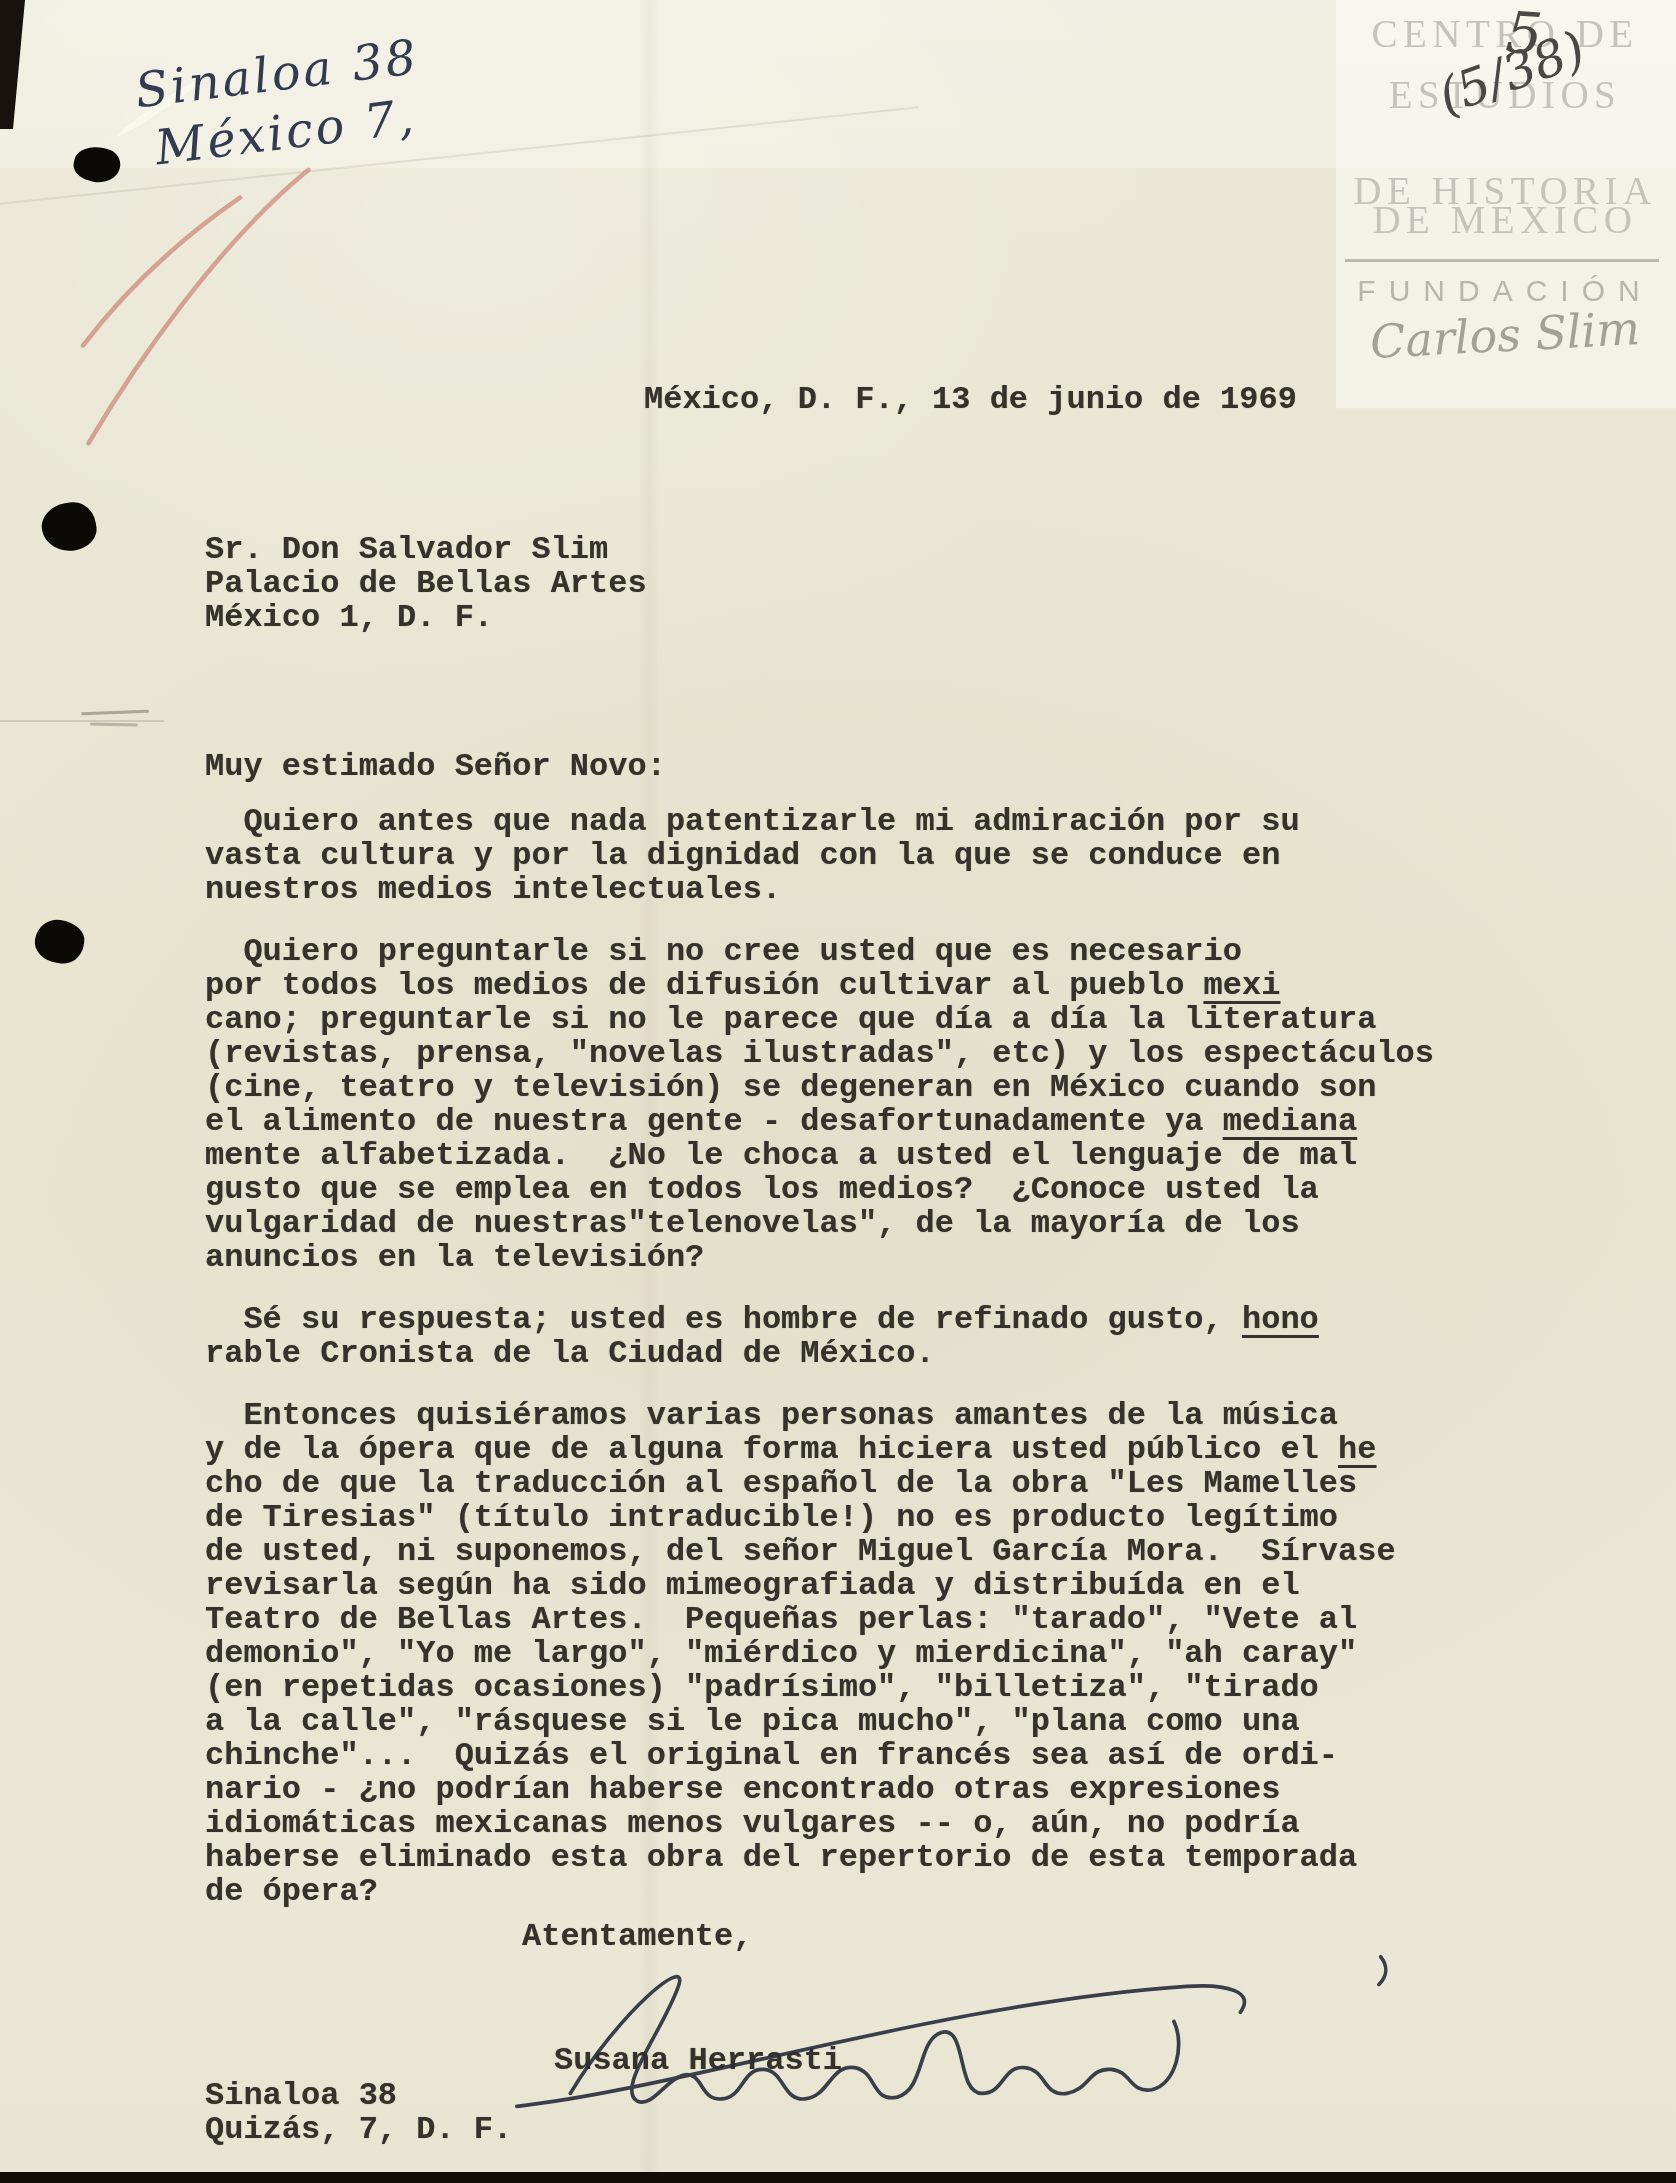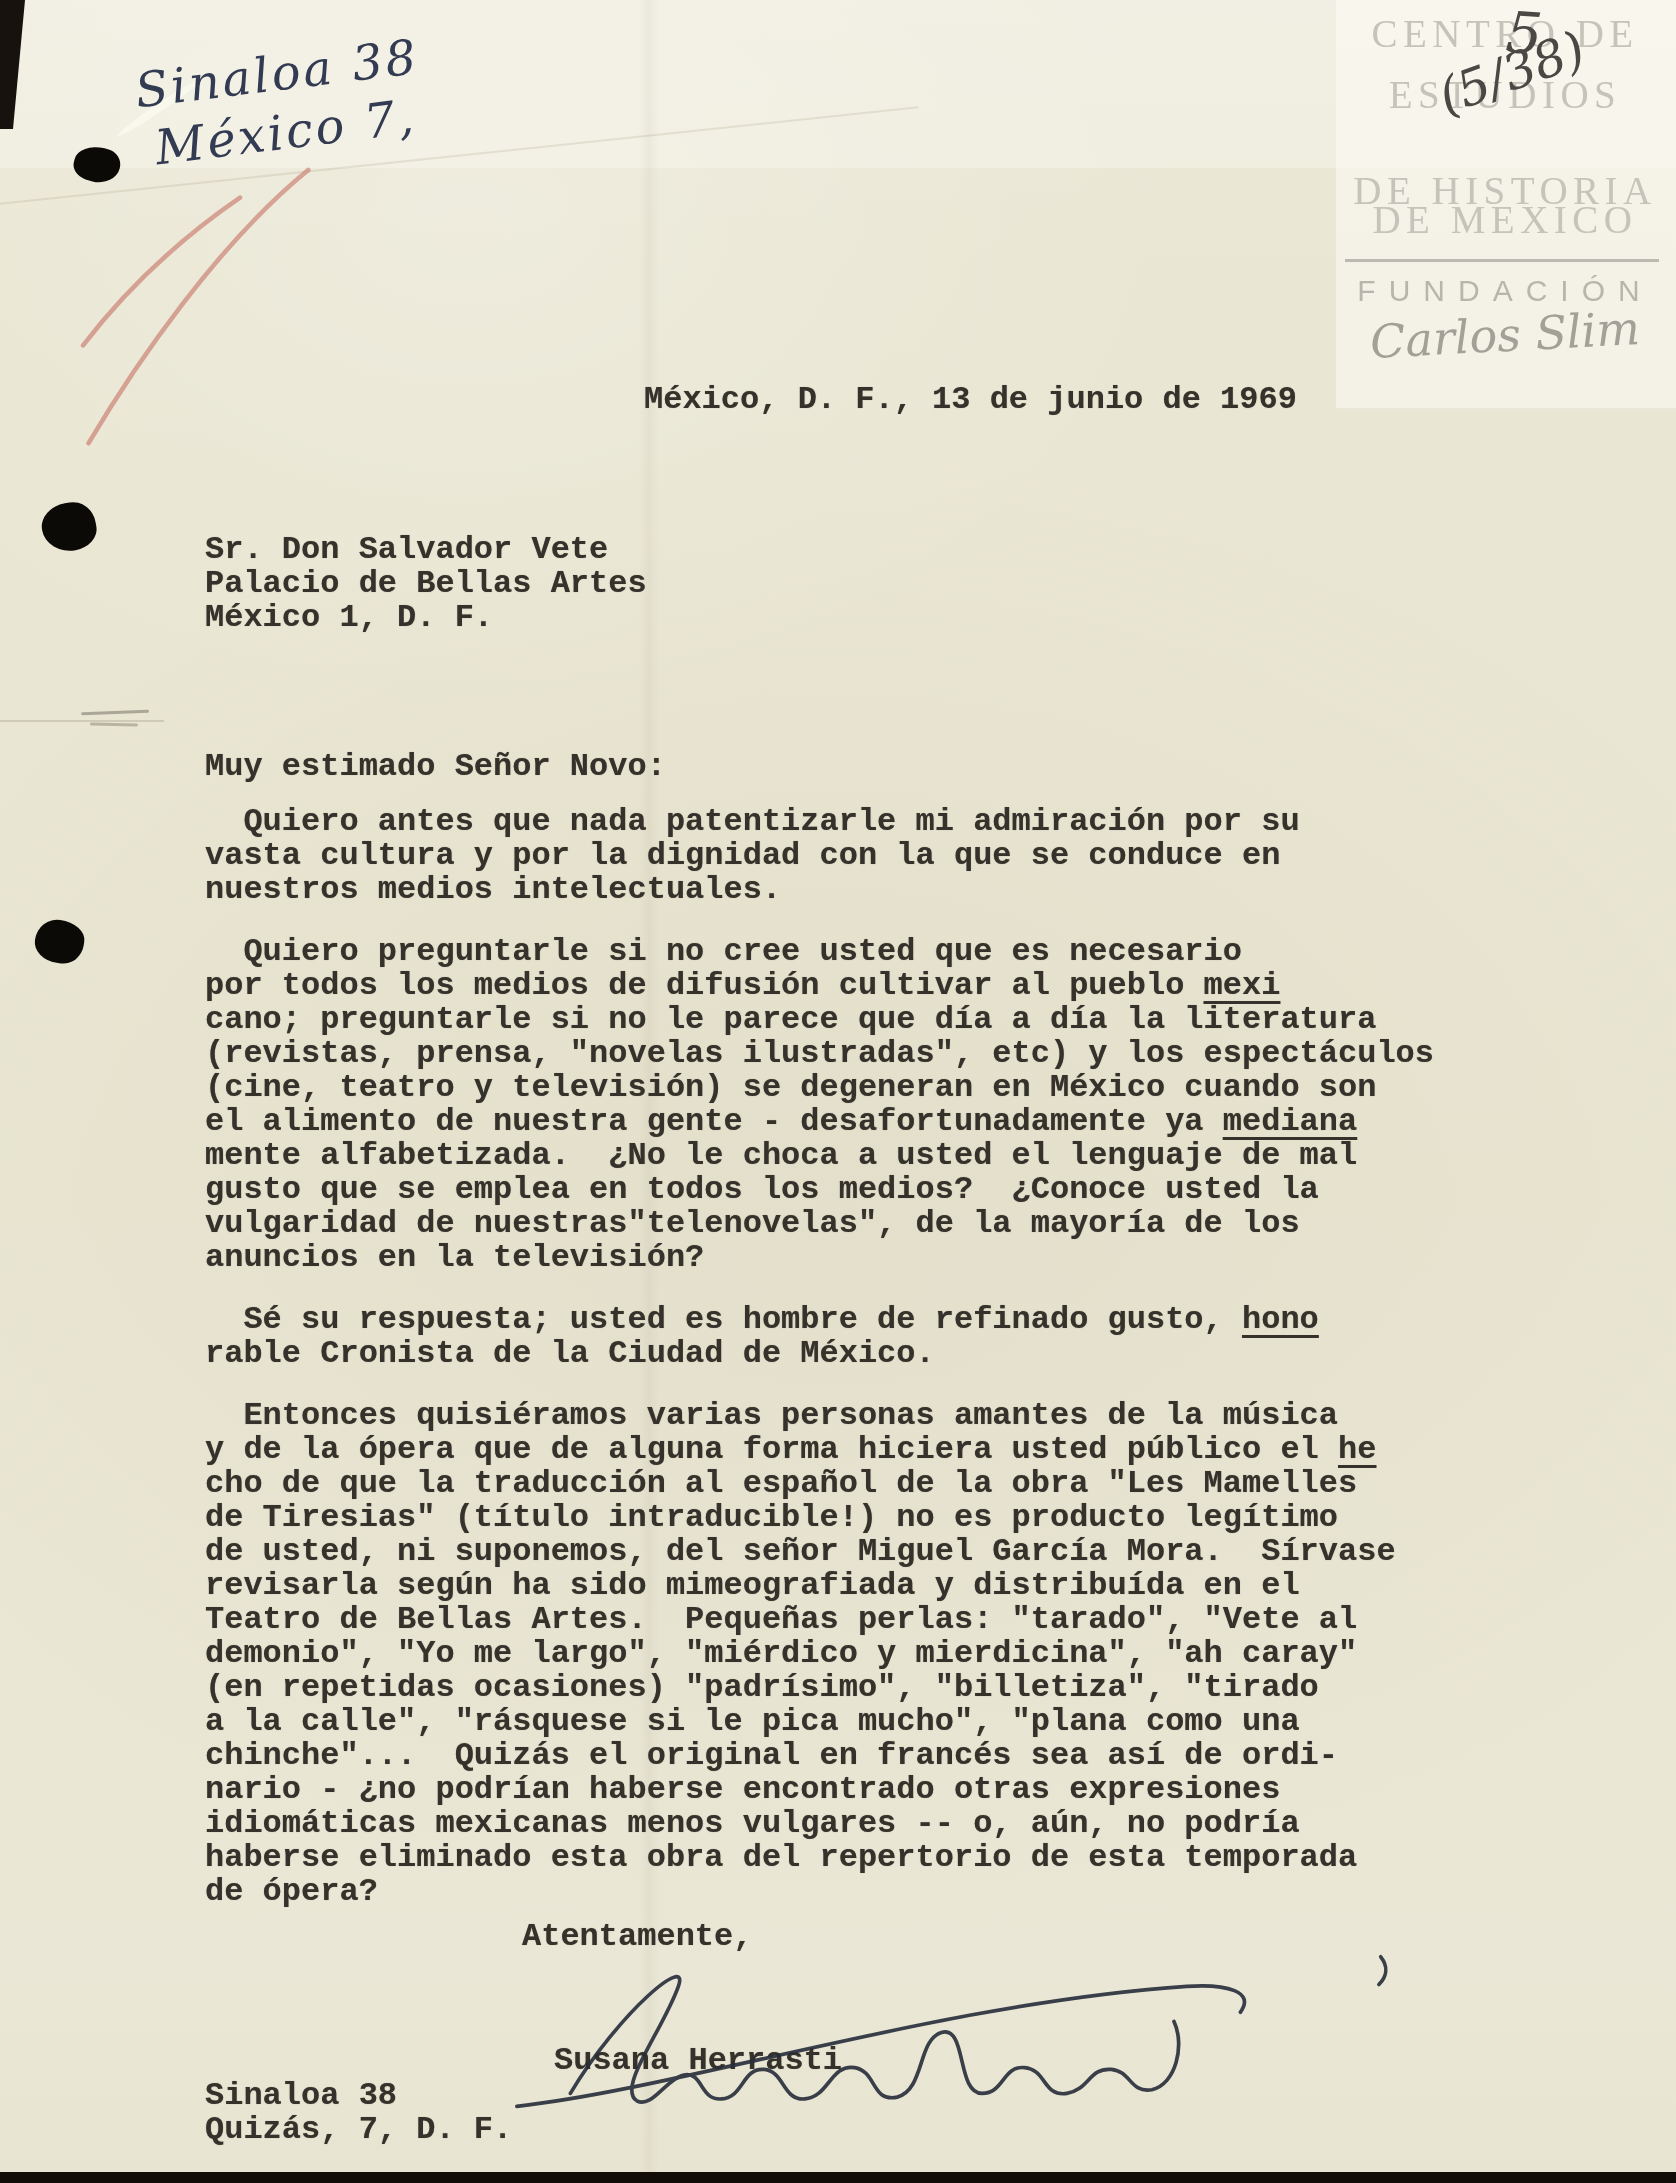--- a/index.html
+++ b/index.html
@@ -99,21 +99,21 @@
     <div class="wm-divider"></div>
     <div class="wm-foundation">FUNDACIÓN</div>
     <div class="wm-carlos">Carlos Slim</div>
   </div>
 
   <div class="pencil-5">5</div>
   <div class="pencil-frac">(5/38)</div>
 
   <div class="type dateline">México, D. F., 13 de junio de 1969</div>
 
-  <div class="type recipient"><div class="line">Sr. Don Salvador Vete</div><div class="line">Palacio de Bellas Artes</div><div class="line">México 1, D. F.</div></div>
+  <div class="type recipient"><div class="line">Sr. Don Salvador Slim</div><div class="line">Palacio de Bellas Artes</div><div class="line">México 1, D. F.</div></div>
 
   <div class="type salutation">Muy estimado Señor Novo:</div>
 
   <div class="type paras"><div class="para"><div class="line">  Quiero antes que nada patentizarle mi admiración por su</div><div class="line">vasta cultura y por la dignidad con la que se conduce en</div><div class="line">nuestros medios intelectuales.</div></div><div class="para"><div class="line">  Quiero preguntarle si no cree usted que es necesario</div><div class="line"><span>por todos los medios de difusión cultivar al pueblo </span><span class="u">mexi</span></div><div class="line">cano; preguntarle si no le parece que día a día la literatura</div><div class="line">(revistas, prensa, "novelas ilustradas", etc) y los espectáculos</div><div class="line">(cine, teatro y televisión) se degeneran en México cuando son</div><div class="line"><span>el alimento de nuestra gente - desafortunadamente ya </span><span class="u">mediana</span></div><div class="line">mente alfabetizada.  ¿No le choca a usted el lenguaje de mal</div><div class="line">gusto que se emplea en todos los medios?  ¿Conoce usted la</div><div class="line">vulgaridad de nuestras"telenovelas", de la mayoría de los</div><div class="line">anuncios en la televisión?</div></div><div class="para"><div class="line"><span>  Sé su respuesta; usted es hombre de refinado gusto, </span><span class="u">hono</span></div><div class="line">rable Cronista de la Ciudad de México.</div></div><div class="para"><div class="line">  Entonces quisiéramos varias personas amantes de la música</div><div class="line"><span>y de la ópera que de alguna forma hiciera usted público el </span><span class="u">he</span></div><div class="line">cho de que la traducción al español de la obra "Les Mamelles</div><div class="line">de Tiresias" (título intraducible!) no es producto legítimo</div><div class="line">de usted, ni suponemos, del señor Miguel García Mora.  Sírvase</div><div class="line">revisarla según ha sido mimeografiada y distribuída en el</div><div class="line">Teatro de Bellas Artes.  Pequeñas perlas: "tarado", "Vete al</div><div class="line">demonio", "Yo me largo", "miérdico y mierdicina", "ah caray"</div><div class="line">(en repetidas ocasiones) "padrísimo", "billetiza", "tirado</div><div class="line">a la calle", "rásquese si le pica mucho", "plana como una</div><div class="line">chinche"...  Quizás el original en francés sea así de ordi-</div><div class="line">nario - ¿no podrían haberse encontrado otras expresiones</div><div class="line">idiomáticas mexicanas menos vulgares -- o, aún, no podría</div><div class="line">haberse eliminado esta obra del repertorio de esta temporada</div><div class="line">de ópera?</div></div></div>
 
   <div class="type closing">Atentamente,</div>
 
   <div class="type typed-name">Susana Herrasti</div>
 
   <div class="type sender"><div class="line">Sinaloa 38</div><div class="line">Quizás, 7, D. F.</div></div>

